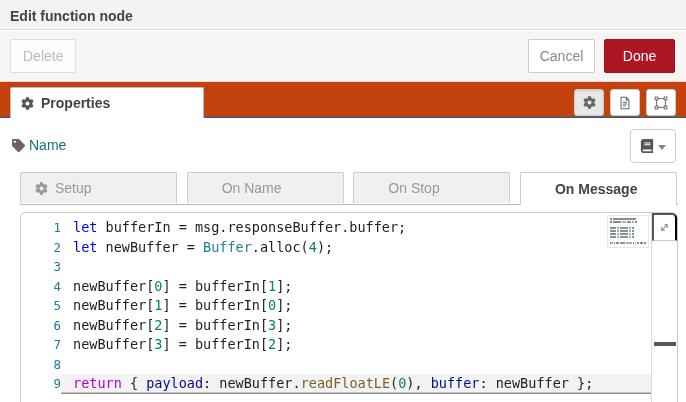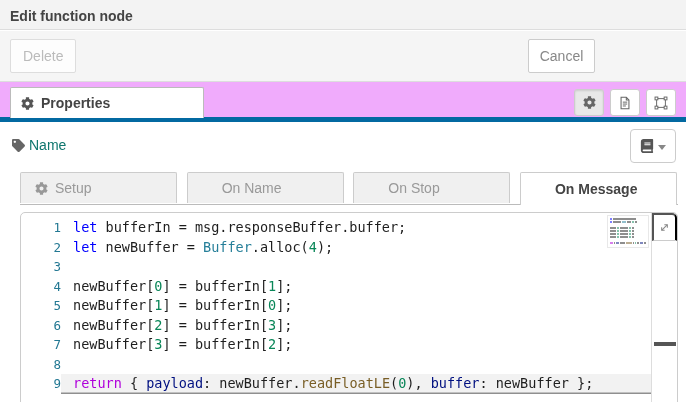--- a/index.html
+++ b/index.html
@@ -15,22 +15,22 @@
   .tbar{position:absolute;left:0;top:31px;width:100%;height:51px;background:#f5f5f5;
         border-bottom:1px solid #ddd;box-sizing:border-box;}
   .btn{position:absolute;top:8px;height:34px;display:inline-flex;align-items:center;
        justify-content:center;border:1px solid #ccc;background:#fff;border-radius:2px;
        font-size:14px;color:#888;box-sizing:border-box;cursor:pointer;padding:0 12px;}
   .btn-delete{left:10px;color:#bbb;border-color:#ddd;background:#fdfdfd;}
   .btn-cancel{right:91px;width:67px;}
   .btn-done{right:11px;width:71px;color:#fff;border-color:#99151f;font-weight:500;}
 
   
-  .props{position:absolute;left:0;right:0;top:82px;height:35px;background:#f0abfc;
-         border-bottom:5px solid #0369a1;box-sizing:content-box;}
+  .props{position:absolute;left:0;right:0;top:82px;height:35px;background:#c2410c;
+         border-bottom:1px solid #0369a1;box-sizing:content-box;}
   .props-tab{position:absolute;left:10px;top:5px;height:31px;width:194px;background:#fff;
              border:1px solid #bbb;border-bottom:0;box-sizing:border-box;z-index:2;
              display:flex;align-items:center;gap:7px;padding-left:10px;border-radius:2px 2px 0 0;}
   .props-tab .glyph{color:#555;display:inline-flex;}
   .props-tab .lbl{font-size:14px;font-weight:bold;color:#444;}
   .props-btns{position:absolute;right:10px;top:7px;display:flex;gap:6px;z-index:2;}
   .icon-btn{width:30px;height:27px;border:1px solid #ccc;border-radius:3px;background:#fff;
             color:#666;display:inline-flex;align-items:center;justify-content:center;cursor:pointer;}
   .icon-btn.active{background:#e8e8e8;box-shadow:inset 0 1px 2px rgba(0,0,0,.12);}
 
@@ -85,20 +85,21 @@
 
 <div class="stage">
 
   <div class="hdr">
     <div class="title">Edit function node</div>
   </div>
 
   <div class="tbar">
     <button class="btn btn-delete">Delete</button>
     <button class="btn btn-cancel">Cancel</button>
+    <button class="btn btn-done" id="done-btn" style="background: rgb(173, 22, 37);">Done</button>
   </div>
 
   <div class="props">
     <div class="props-tab">
       <span class="glyph">
           <svg viewBox="0 0 512 512" width="13" height="13">
             <path fill="currentColor" d="M487.4 315.7l-42.6-24.6c4.3-23.2 4.3-47 0-70.2l42.6-24.6c4.9-2.8 7.1-8.6 5.5-14-11.1-35.6-30-67.8-54.7-94.6-3.8-4.1-10-5.1-14.8-2.3L380.8 110c-17.9-15.4-38.5-27.3-60.8-35.1V25.8c0-5.6-3.9-10.5-9.4-11.7-36.7-8.2-74.3-7.8-109.2 0-5.5 1.2-9.4 6.1-9.4 11.7V75c-22.2 7.9-42.8 19.8-60.8 35.1L88.7 85.5c-4.9-2.8-11-1.9-14.8 2.3-24.7 26.7-43.6 58.9-54.7 94.6-1.7 5.4.6 11.2 5.5 14L67.3 221c-4.3 23.2-4.3 47 0 70.2l-42.6 24.6c-4.9 2.8-7.1 8.6-5.5 14 11.1 35.6 30 67.8 54.7 94.6 3.8 4.1 10 5.1 14.8 2.3l42.6-24.6c17.9 15.4 38.5 27.3 60.8 35.1v49.2c0 5.6 3.9 10.5 9.4 11.7 36.7 8.2 74.3 7.8 109.2 0 5.5-1.2 9.4-6.1 9.4-11.7v-49.2c22.2-7.9 42.8-19.8 60.8-35.1l42.6 24.6c4.9 2.8 11 1.9 14.8-2.3 24.7-26.7 43.6-58.9 54.7-94.6 1.5-5.5-.7-11.3-5.6-14.1zM256 336c-44.1 0-80-35.9-80-80s35.9-80 80-80 80 35.9 80 80-35.9 80-80 80z"></path>
           </svg>
         </span>
       <span class="lbl">Properties</span>

